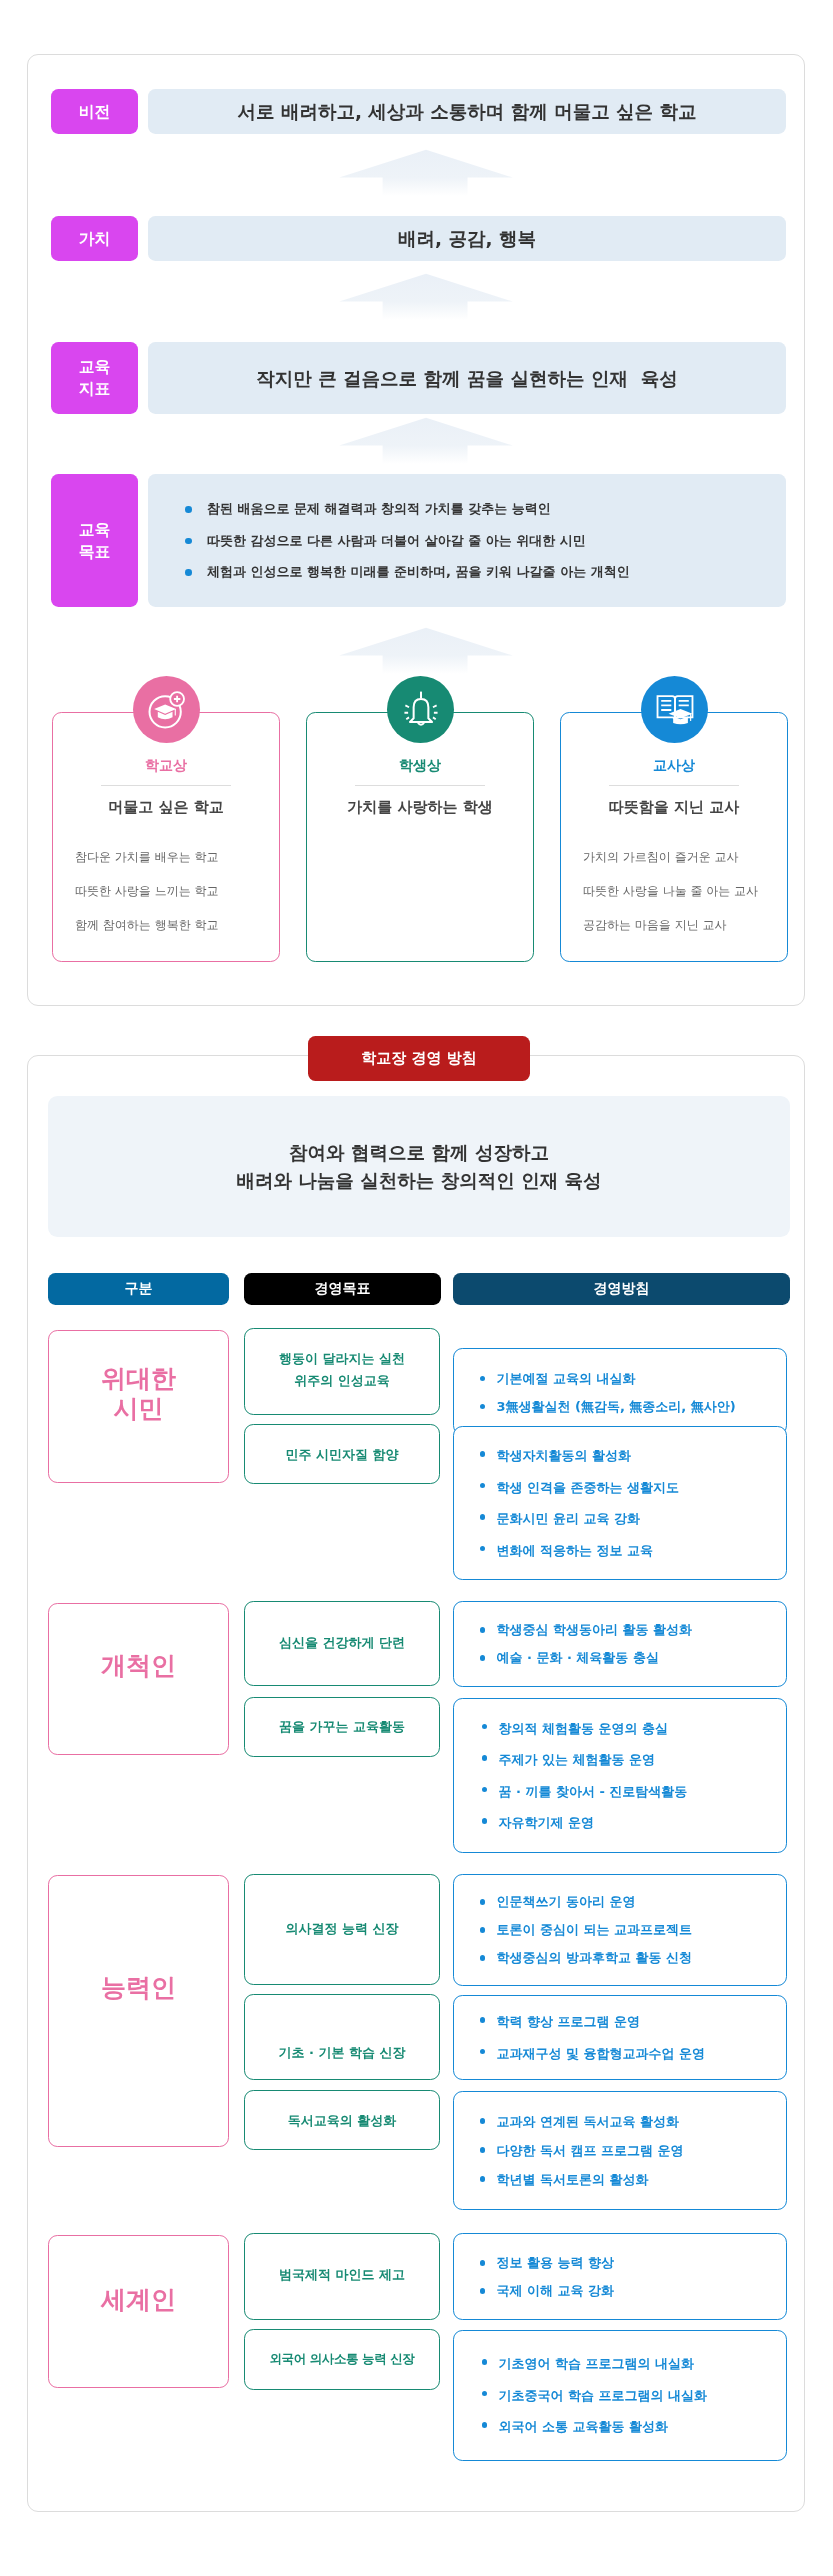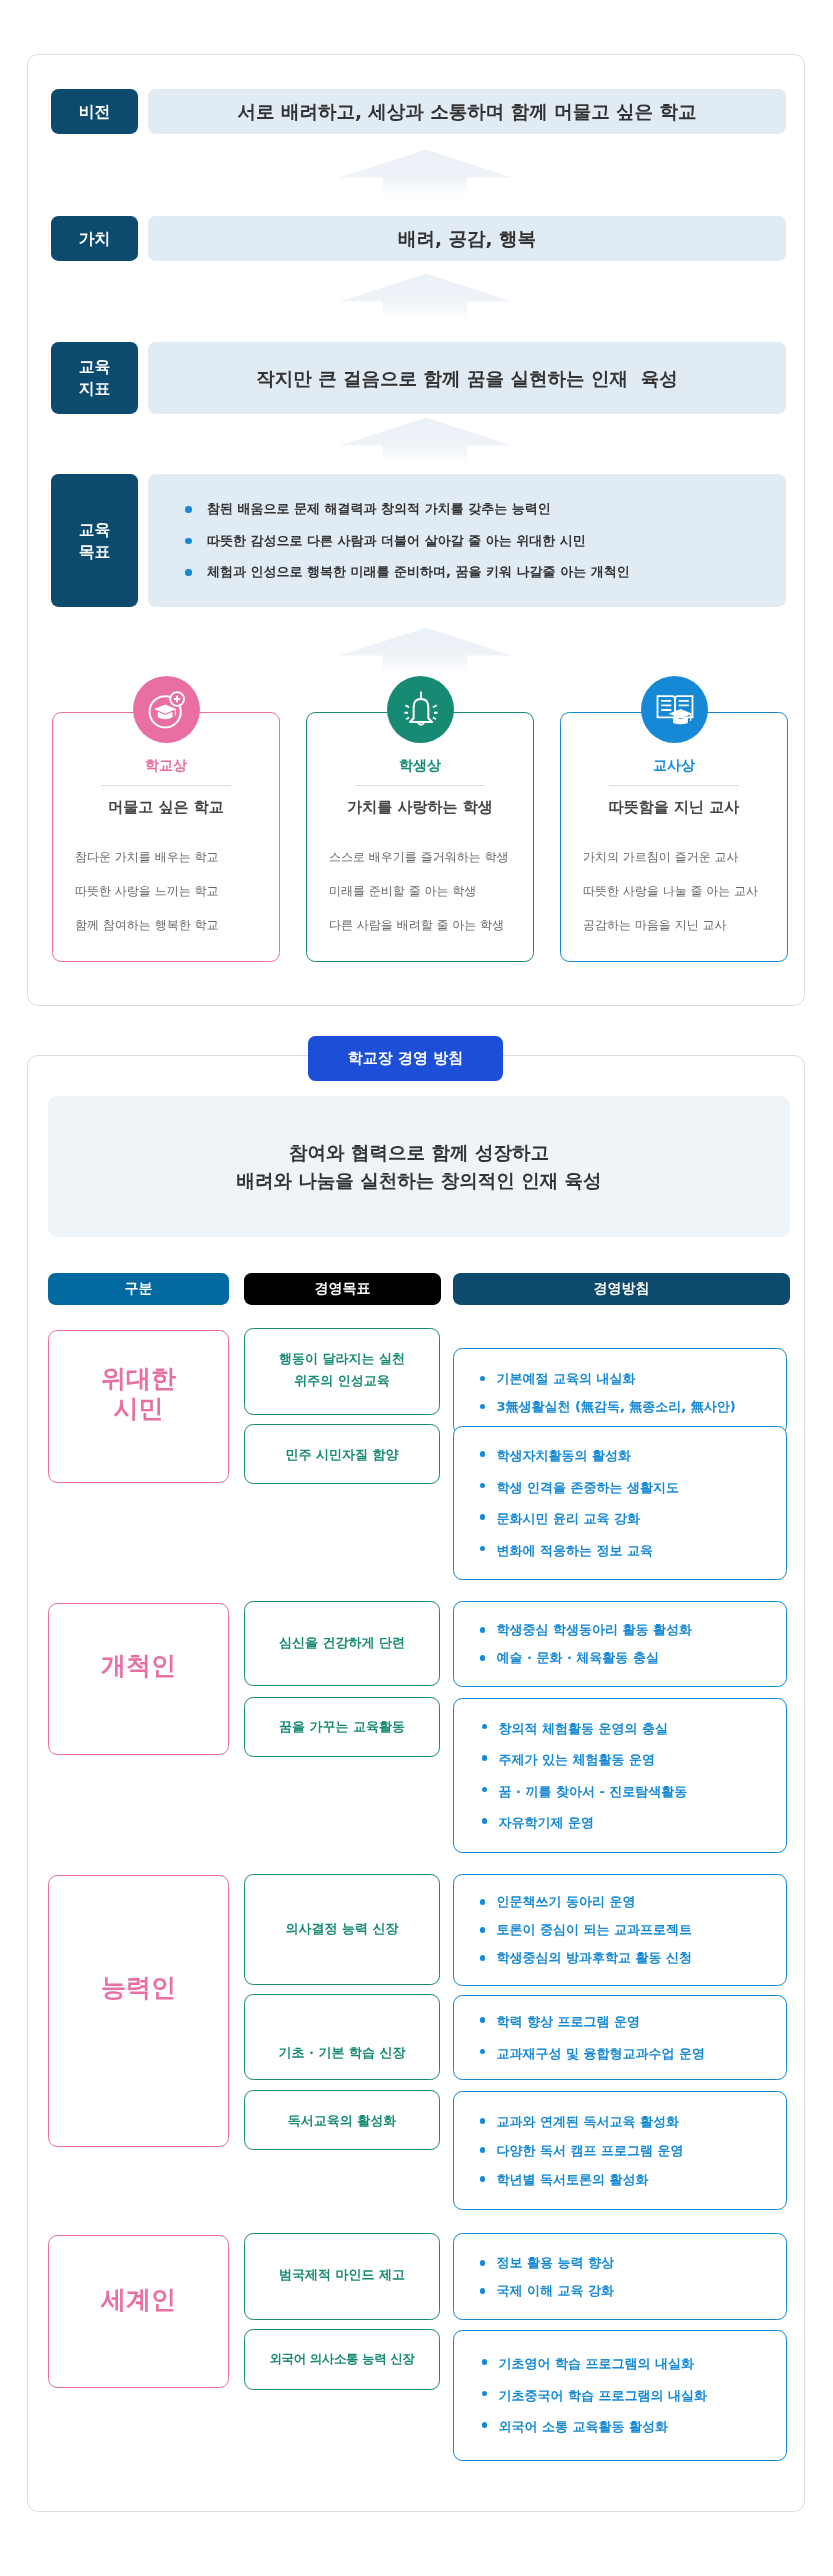--- a/index.html
+++ b/index.html
@@ -3,21 +3,21 @@
 <meta charset="utf-8">
 <style>
   * { box-sizing: border-box; margin: 0; padding: 0; }
   html, body { width: 834px; height: 2576px; background: #ffffff; overflow: hidden; }
   body { position: relative; font-family: "DejaVu Sans", "Liberation Sans", sans-serif; color: #333; }
 
   
   .outer-card { position: absolute; left: 27px; width: 778px; border: 0.9px solid #dcdcdc; border-radius: 11px; background: #fff; }
 
   
-  .row-badge { position: absolute; left: 51px; width: 87px; background: #0c4a6e; color: #fff; border-radius: 7.4px;
+  .row-badge { position: absolute; left: 51px; width: 87px; background: #d946ef; color: #fff; border-radius: 7.4px;
     display: flex; align-items: center; justify-content: center; text-align: center;
     font-weight: bold; font-size: 15.8px; line-height: 22px; }
   .row-box { position: absolute; left: 148px; width: 638px; background: #e1ebf4; border-radius: 7.4px;
     display: flex; align-items: center; justify-content: center; font-weight: bold; font-size: 18.5px; color: #333; }
   .goals-box { justify-content: flex-start; padding-left: 37px; }
   .goals-list { list-style: none; }
   .goals-list li { position: relative; padding-left: 22px; font-size: 13px; font-weight: bold; color: #333; line-height: 31.5px; }
   .goals-list li::before { content: ""; position: absolute; left: 0; top: 13px; width: 6.5px; height: 6.5px; border-radius: 50%; background: #1589d6; }
 
   .arrow { position: absolute; left: 337px; width: 178px; height: 48px; }
@@ -26,21 +26,21 @@
   .pcard { position: absolute; top: 712px; width: 228px; height: 250px; border: 1.4px solid; border-radius: 9.3px; background: #fff; }
   .pcard .icon-circle { position: absolute; top: -37px; left: 50%; margin-left: -33px; width: 67px; height: 67px; border-radius: 50%;
     display: flex; align-items: center; justify-content: center; }
   .pcard .title { position: absolute; top: 44px; left: 0; right: 0; text-align: center; font-size: 14px; font-weight: bold; }
   .pcard .divider { position: absolute; top: 72px; left: 48px; right: 48px; height: 0.9px; background: #dddddd; }
   .pcard .subtitle { position: absolute; top: 85px; left: 0; right: 0; text-align: center; font-size: 15px; font-weight: bold; color: #444; }
   .pcard .items { position: absolute; top: 127px; left: 22px; right: 9.3px; list-style: none; }
   .pcard .items li { font-size: 12px; color: #666; line-height: 34px; white-space: nowrap; }
 
   
-  .mgmt-title { position: absolute; left: 308px; top: 1036px; width: 195px; height: 45px; background: #1d4ed8; color: #fff;
+  .mgmt-title { position: absolute; left: 308px; top: 1036px; width: 222px; height: 45px; background: #b91c1c; color: #fff;
     border-radius: 7.4px; display: flex; align-items: center; justify-content: center; font-weight: bold; font-size: 15px; }
   .headline { position: absolute; left: 48px; top: 1096px; width: 742px; height: 141px; background: #eff4f9; border-radius: 9.3px;
     display: flex; flex-direction: column; align-items: center; justify-content: center; font-weight: bold; font-size: 18.5px; color: #333; line-height: 28px; }
 
   .col-head { position: absolute; top: 1273px; height: 31.5px; border-radius: 7.4px; color: #fff; font-weight: bold; font-size: 14px;
     display: flex; align-items: center; justify-content: center; }
 
   .cat-box { position: absolute; left: 48px; width: 181px; border: 1.9px solid #e96fa3; border-radius: 9.3px; background: #fff;
     display: flex; align-items: center; justify-content: center; text-align: center; color: #e96fa3; font-weight: bold; font-size: 25px; line-height: 30px; }
   .goal-box { position: absolute; left: 244px; width: 196px; border: 1.9px solid #178a73; border-radius: 9.3px; background: #fff;
@@ -139,25 +139,20 @@
     <svg width="46" height="46" viewBox="0 0 50 50">
       <path d="M25 5 V12" stroke="#fff" stroke-width="2.2"></path>
       <path d="M17 34 V22 Q17 13 25 13 Q33 13 33 22 V34 L37 38 H13 Z" fill="none" stroke="#fff" stroke-width="2.2" stroke-linejoin="round"></path>
       <path d="M21 38 Q25 44 29 38" fill="none" stroke="#fff" stroke-width="2"></path>
       <path d="M8 20 L12 22 M7 28 H11 M9 35 L12 33 M42 20 L38 22 M43 28 H39 M41 35 L38 33" stroke="#fff" stroke-width="2"></path>
     </svg>
   </div>
   <div class="title" style="color:#178a73;">학생상</div>
   <div class="divider"></div>
   <div class="subtitle">가치를 사랑하는 학생</div>
-  <ul class="items">
-    <li>스스로 배우기를 즐거워하는 학생</li>
-    <li>미래를 준비할 줄 아는 학생</li>
-    <li>다른 사람을 배려할 줄 아는 학생</li>
-  </ul>
 </div>
 
 <div class="pcard" style="left:560px; border-color:#1589d6;">
   <div class="icon-circle" style="background:#1589d6;">
     <svg width="46" height="46" viewBox="0 0 50 50">
       <path d="M6 10 H22 Q25 10 25 13 V36 Q25 33 22 33 H6 Z" fill="none" stroke="#fff" stroke-width="2"></path>
       <path d="M44 10 H28 Q25 10 25 13 V36 Q25 33 28 33 H44 Z" fill="none" stroke="#fff" stroke-width="2"></path>
       <path d="M10 15 H21 M10 20 H21 M10 25 H21 M29 15 H40 M29 20 H40" stroke="#fff" stroke-width="2"></path>
       <polygon points="31,24 44,29 31,34 18,29" fill="#fff"></polygon>
       <path d="M23 32 V39 Q31 42 39 39 V32 L31 35 Z" fill="#fff"></path>

